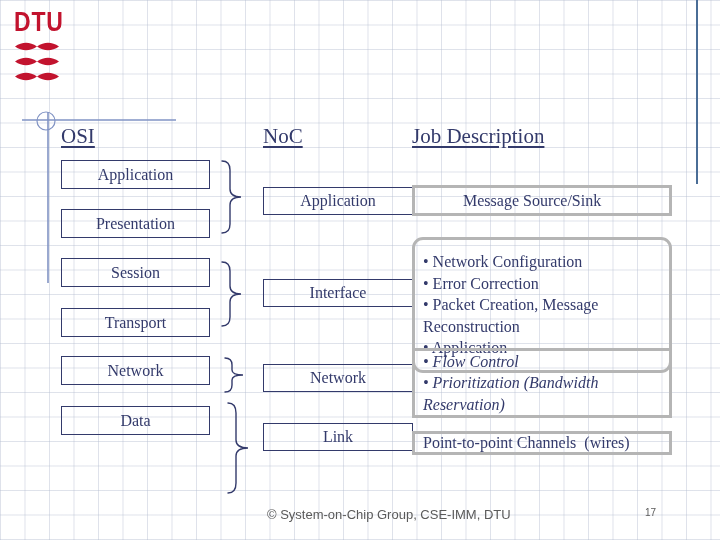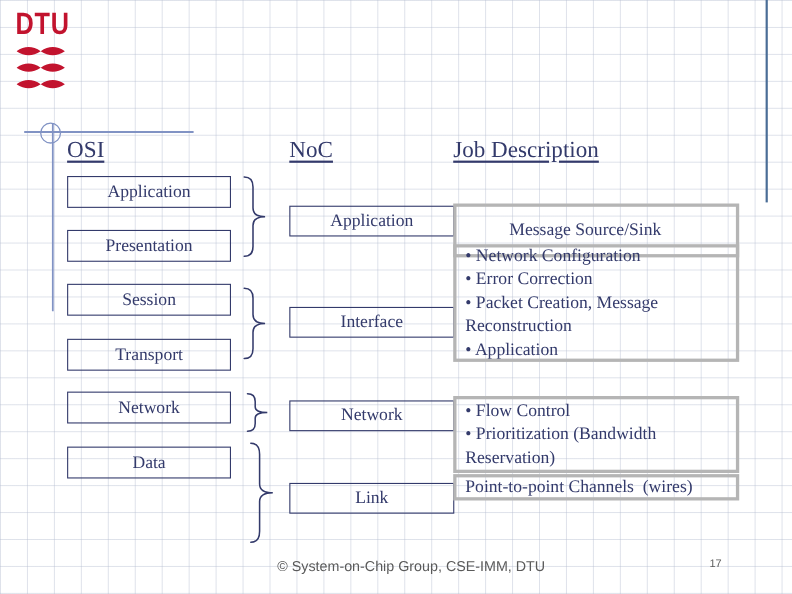--- a/index.html
+++ b/index.html
@@ -34,43 +34,43 @@
   .hdr-job{left:412px;width:260px;}
   .box{
     position:absolute;left:61px;width:149px;height:29px;
     border:1.5px solid #333a6b;background:transparent;box-sizing:border-box;
     display:flex;align-items:center;justify-content:center;
     font:16px "Liberation Serif","DejaVu Serif",serif;color:#333a6b;
   }
   .osi-0{top:160px}.osi-1{top:209px}.osi-2{top:258px}.osi-3{top:308px}
   .osi-4{top:356px}.osi-5{top:406px}.osi-6{top:456px}
   .noc{left:263px;width:150px;height:28px;}
-  .noc-0{top:187px}.noc-1{top:279px}.noc-2{top:364px}.noc-3{top:439px}
+  .noc-0{top:187px}.noc-1{top:279px}.noc-2{top:364px}.noc-3{top:423px}
   .jobbox{
     position:absolute;left:412px;width:260px;box-sizing:border-box;
     border:3px solid #b5b5b5;background:transparent;
     display:flex;flex-direction:column;justify-content:center;
     padding:0 8px;font:16px "Liberation Serif","DejaVu Serif",serif;color:#333a6b;
     line-height:21.5px;
   }
-  .job-0{top:185px;height:49px;padding-left:48px;}
-  .job-1{top:222px;height:107px;}
-  .job-2{top:360px;height:70px;}
+  .job-0{top:185px;height:31px;padding-left:48px;}
+  .job-1{top:237px;height:136px;border-radius:11px;}
+  .job-2{top:348px;height:70px;font-style:italic;}
   .job-3{top:431px;height:24px;}
   .job-line{white-space:pre-wrap;}
   .brace{position:absolute;}
   .b1{left:214px;top:159px}
   .b2{left:214px;top:260px}
   .b3{left:217px;top:356px}
   .b4{left:220px;top:401px}
   .brace path{fill:none;stroke:#333a6b;stroke-width:1.4;stroke-linecap:round;}
   .footer-text{
     position:absolute;top:507px;font:13px "Liberation Sans", sans-serif;color:#5a5a5a;
   }
-  .footer-copy{left:252px;}
+  .footer-copy{left:267px;}
   .footer-page{left:645px;font-size:10px;}
 </style>
 </head>
 <body>
 
 <div class="slide">
 
   <div class="logo-text">DTU</div>
   <svg class="logo-waves" width="46" height="46" viewBox="0 0 46 46">
     <g fill="#c2132e">

